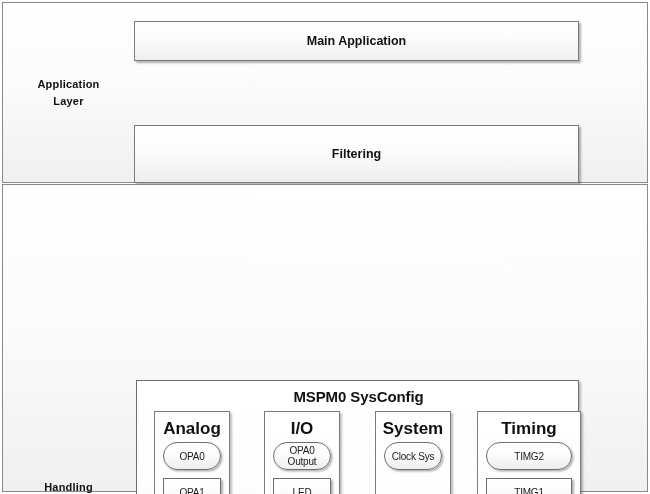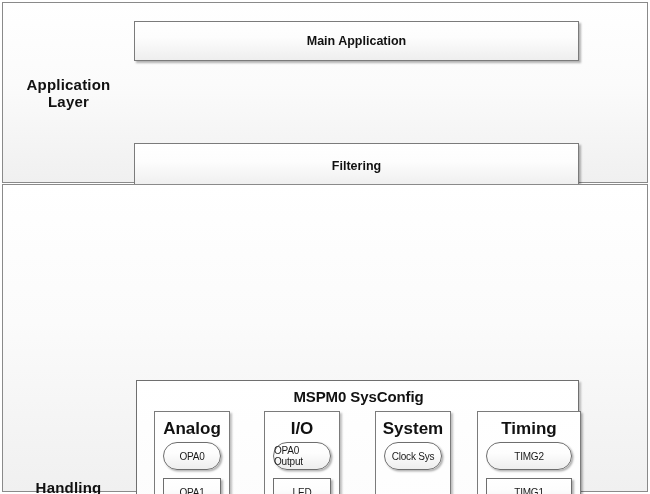--- a/index.html
+++ b/index.html
@@ -40,53 +40,53 @@
     height: 308px;
   }
 
   
   .band-caption {
     position: absolute;
     left: 0;
     width: 131px;
     text-align: center;
     font-weight: bold;
-    font-size: 15px;
+    font-size: 11px;
     color: #111111;
     line-height: 17px;
     letter-spacing: 0.2px;
   }
   #app-caption { top: 73px; }
   #hal-caption { top: 294px; }
 
   
   .box {
     position: absolute;
     box-sizing: border-box;
     border: 1px solid #7b7b7b;
     background: linear-gradient(to bottom, #ffffff 0%, #fdfdfd 40%, #eeeeee 100%);
     box-shadow: 1.5px 1.5px 2px rgba(0,0,0,0.30);
     display: flex;
     align-items: center;
     justify-content: center;
-    text-align: left;
+    text-align: center;
   }
 
   
   .app-bar {
     left: 131px;
     width: 445px;
     font-weight: bold;
     font-size: 12.5px;
     color: #111111;
     line-height: 16px;
   }
   #bar-main { top: 18px;  height: 40px; }
   #bar-isr  { top: 73px;  height: 47px; }
-  #bar-filt { top: 140px; height: 45px; }
+  #bar-filt { top: 122px; height: 58px; }
 
   .bar-lines { display: block; }
   .bar-lines span { display: block; }
 
   
   #sysconfig {
     position: absolute;
     left: 133px;
     top: 195px;
     width: 443px;

